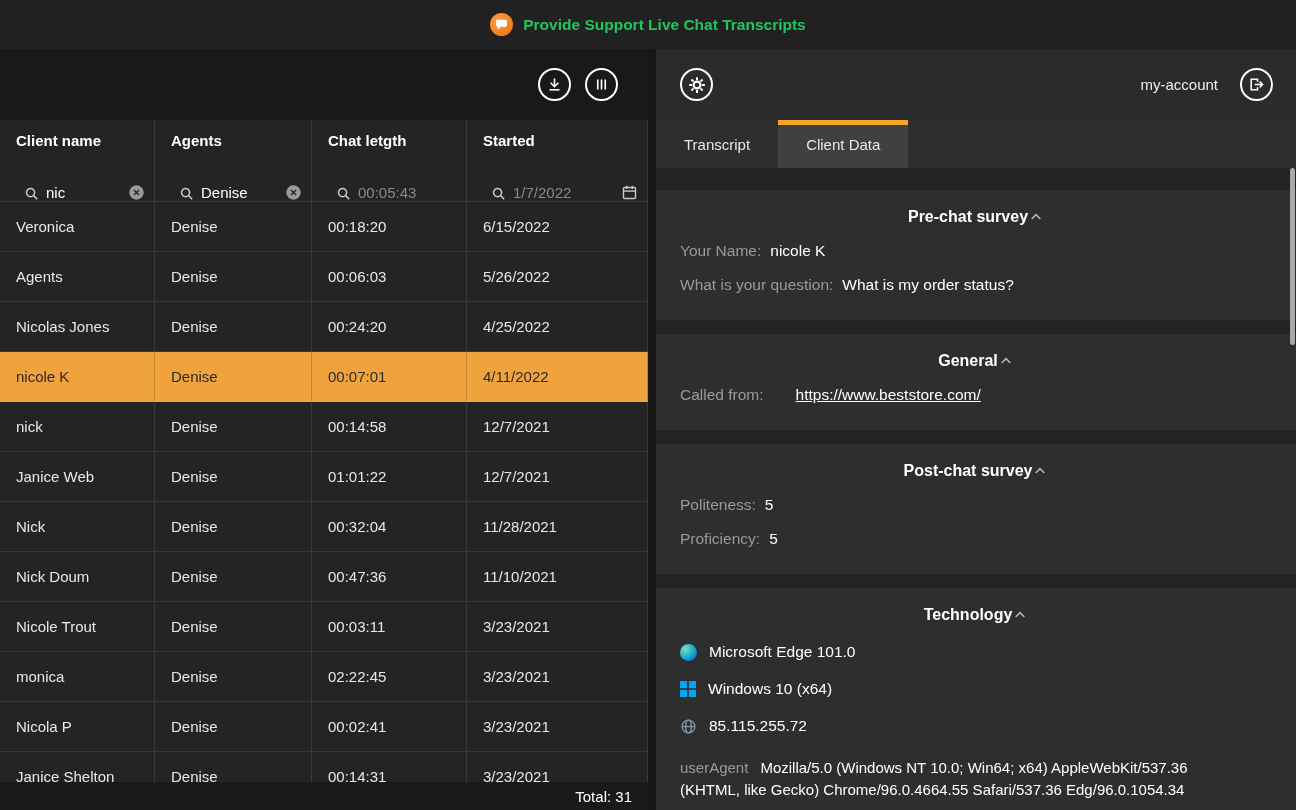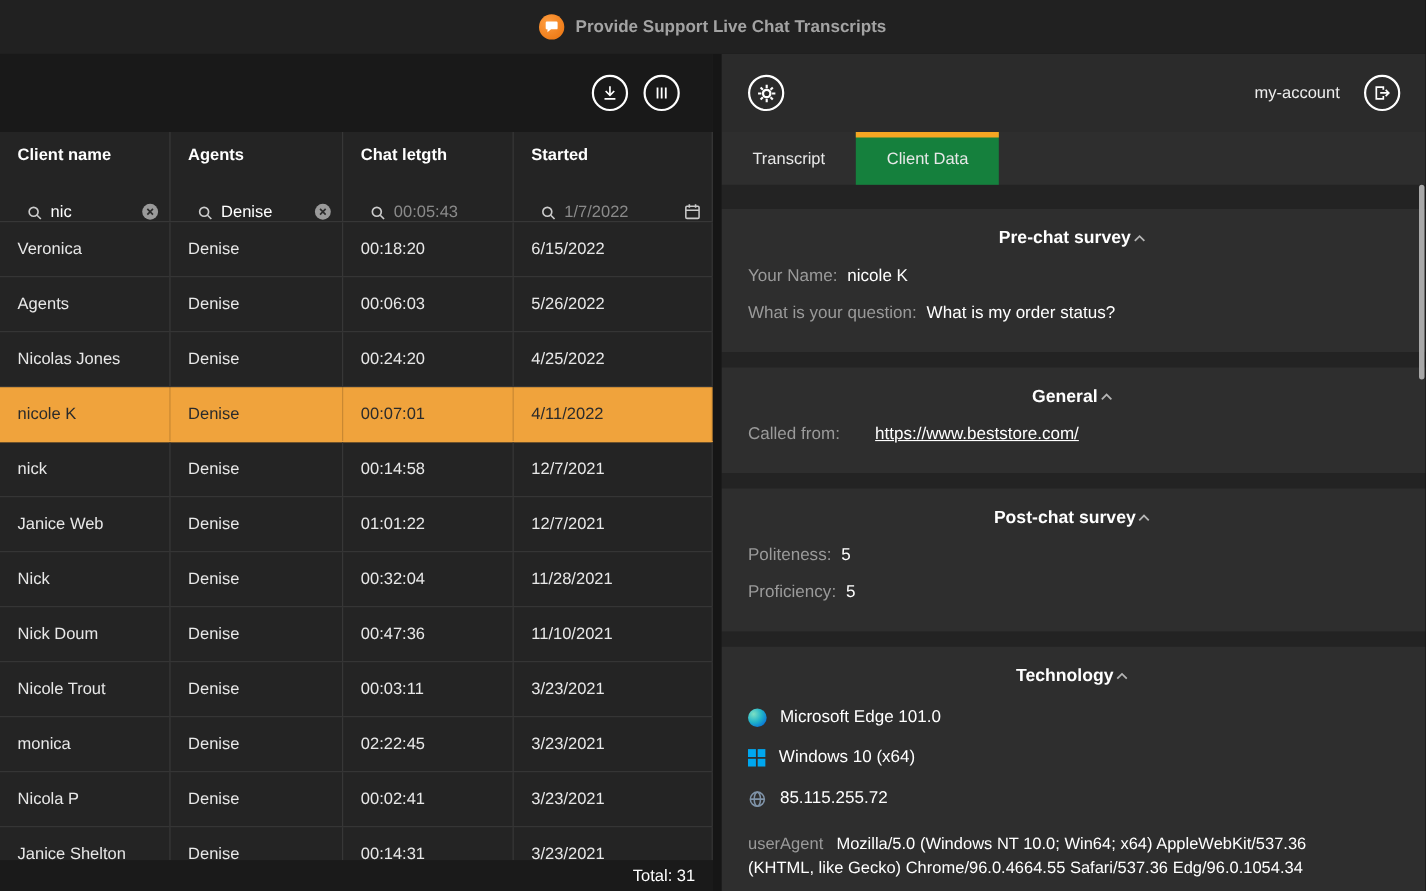--- a/index.html
+++ b/index.html
@@ -15,21 +15,21 @@
   .app-header {
     position: absolute; top: 0; left: 0; width: 1296px; height: 49px;
     background: #212121; display: flex; align-items: center; justify-content: center;
     gap: 10px; z-index: 5;
   }
   .logo {
     width: 23px; height: 23px; border-radius: 50%;
     background: radial-gradient(circle at 35% 32%, #ff9d3f, #ef7d1a 72%);
     display: flex; align-items: center; justify-content: center;
   }
-  .app-title { font-size: 15.5px; font-weight: bold; color: #a3a3a3; }
+  .app-title { font-size: 15.5px; font-weight: bold; color: #22c55e; }
 
   
   .left-panel { position: absolute; top: 49px; left: 0; width: 648px; height: 761px; background: #242424; }
   .left-toolbar {
     height: 71px; background: #191919;
     display: flex; align-items: center; justify-content: flex-end;
     gap: 14px; padding-right: 30px;
   }
   .circle-btn {
     width: 33px; height: 33px; border-radius: 50%; border: 2px solid #fff;
@@ -60,21 +60,21 @@
     display: flex; align-items: center; justify-content: flex-end; padding-right: 16px;
     font-size: 15px; color: #fff; z-index: 2;
   }
 
   
   .right-panel { position: absolute; top: 49px; left: 656px; width: 640px; height: 761px; background: #232323; overflow: hidden; }
   .right-toolbar { height: 71px; background: #2b2b2b; display: flex; align-items: center; padding: 0 23px 0 24px; }
   .account { margin-left: auto; font-size: 15px; color: #eee; margin-right: 22px; }
   .tabstrip { height: 48px; background: #2e2e2e; display: flex; }
   .tab { padding: 0 28px; display: flex; align-items: center; font-size: 15px; color: #e8e8e8; cursor: pointer; position: relative; }
-  .tab.active { background: #15803d; }
+  .tab.active { background: #404040; }
   .tab.active::before { content: ""; position: absolute; top: 0; left: 0; right: 0; height: 5px; background: #f5a623; }
   .content { padding-top: 22px; display: flex; flex-direction: column; gap: 14px; }
   .card { background: #2e2e2e; padding: 18px 24px 26px 24px; }
   .card-head { display: flex; align-items: center; justify-content: center; cursor: pointer; }
   .card-title { font-size: 16px; font-weight: bold; color: #fff; }
   .chev { display: flex; align-items: center; }
   .field { margin-top: 16px; font-size: 15.5px; display: flex; gap: 9px; align-items: flex-start; }
   .field .label { color: #9a9a9a; }
   .field .value { color: #fff; }
   a.link { color: #e8a33d; text-decoration: underline; padding-left: 23px; }

